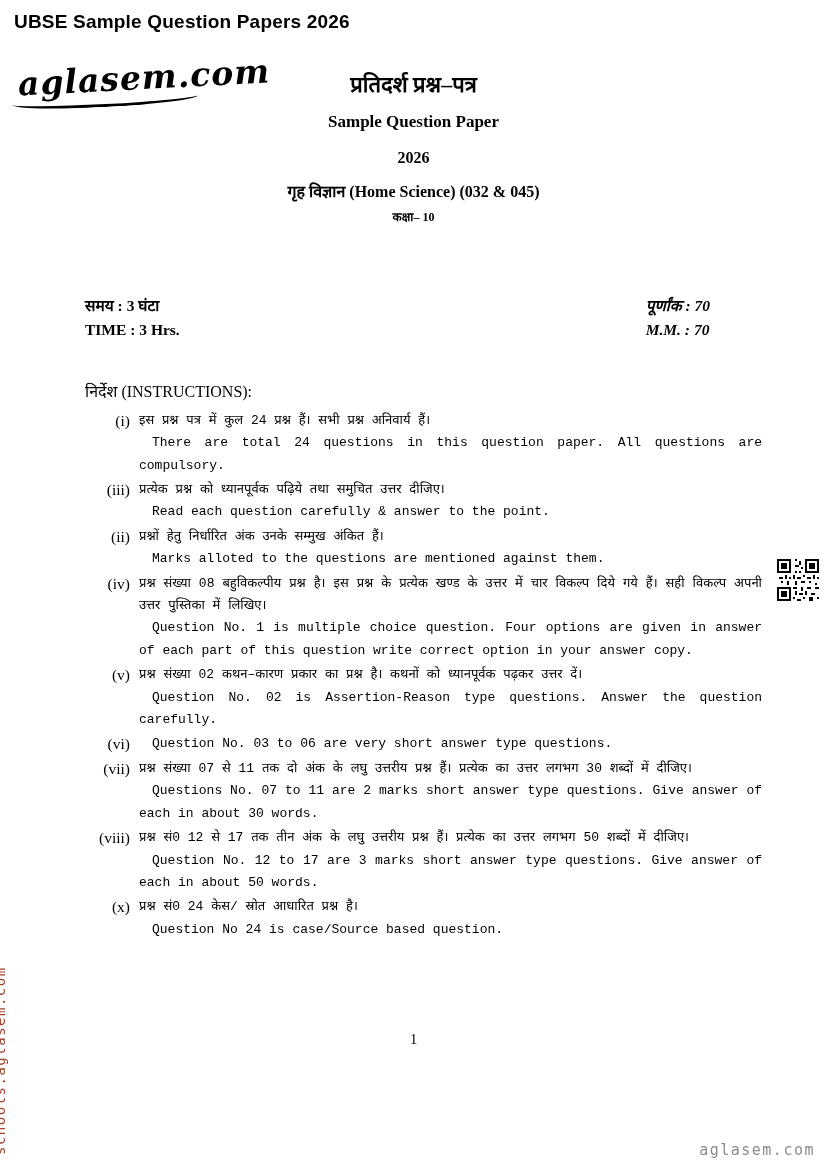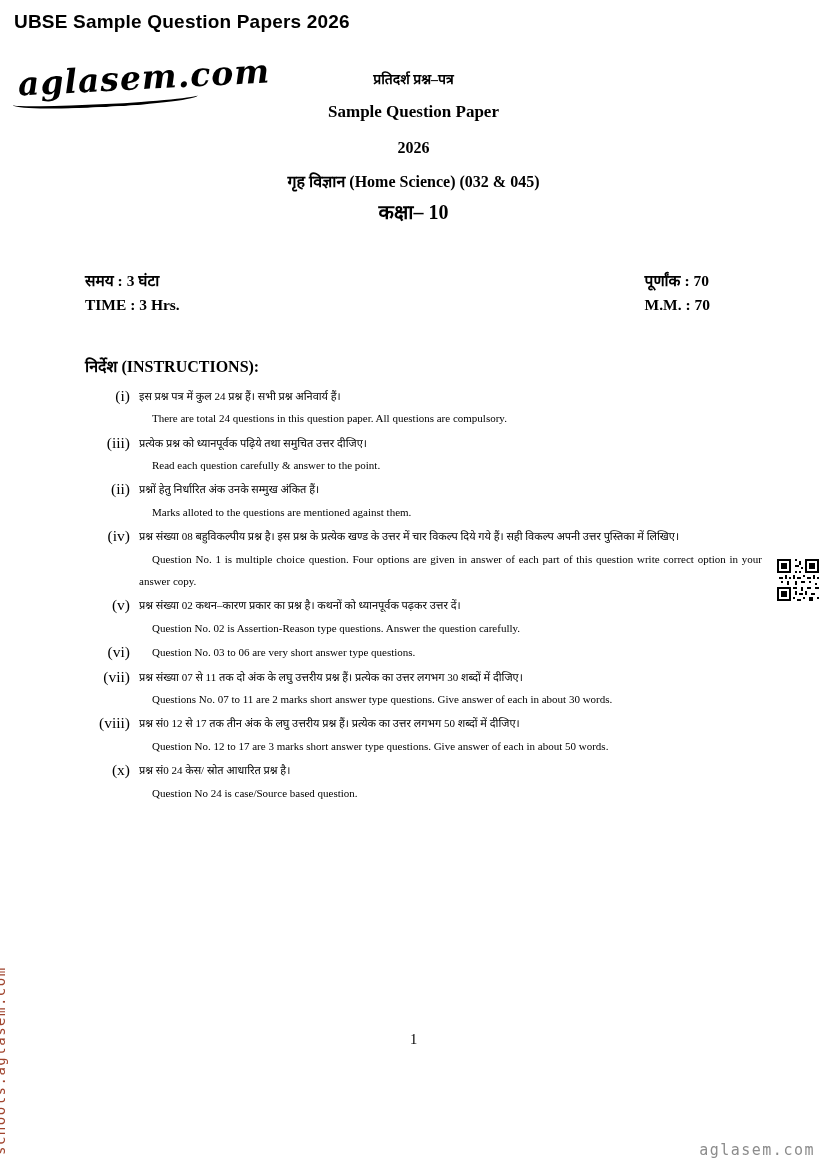--- a/index.html
+++ b/index.html
@@ -34,55 +34,56 @@
   }
   .logo-swoosh {
     width: 185px; height: 14px;
     border-bottom: 3px solid #000;
     border-radius: 50%;
     margin-top: -6px;
     margin-left: -6px;
   }
 
   .title-block { text-align: center; margin-top: 38px; line-height: 1.25; }
-  .t-hindi   { font-size: 14px; font-weight: bold; margin-bottom: 12px; }
+  .t-hindi   { font-size: 22px; font-weight: bold; margin-bottom: 12px; }
   .t-english { font-size: 17px; font-weight: bold; margin-bottom: 16px; }
   .t-year    { font-size: 16px; font-weight: bold; margin-bottom: 14px; }
   .t-subject { font-size: 16px; font-weight: bold; margin-bottom: 8px; }
-  .t-class   { font-size: 20px; font-weight: bold; }
+  .t-class   { font-size: 12px; font-weight: bold; }
 
   .meta-row {
     display: flex;
     justify-content: space-between;
     padding: 0 117px 0 85px;
-    margin-top: 44px;
+    margin-top: 69px;
     font-size: 15.5px;
     font-weight: bold;
     line-height: 1.55;
   }
-  .meta-right { text-align: left; }
+  .meta-right { text-align: left; font-style: italic; }
 
   .instructions { margin: 38px 65px 0 85px; }
-  .inst-heading { font-weight: bold; font-size: 16px; margin-bottom: 8px; }
+  .inst-heading { font-weight: normal; font-size: 16px; margin-bottom: 8px; }
 
   .inst-item { display: flex; margin-bottom: 2px; }
   .inst-num {
     flex: none;
     width: 54px;
     text-align: right;
     padding-right: 9px;
     font-size: 15.5px;
     line-height: 22.4px;
   }
   .inst-body { flex: 1; }
   .inst-body p {
     margin: 0;
-    font-size: 11px;
+    font-size: 13px;
     line-height: 22.4px;
     text-align: justify;
+    font-family: Liberation Mono, monospace;
   }
   .inst-body p.eng { text-indent: 13px; }
 
   .qr {
     position: absolute;
     right: 8px; top: 559px;
     width: 42px; height: 42px;
   }
 
   .page-number {

